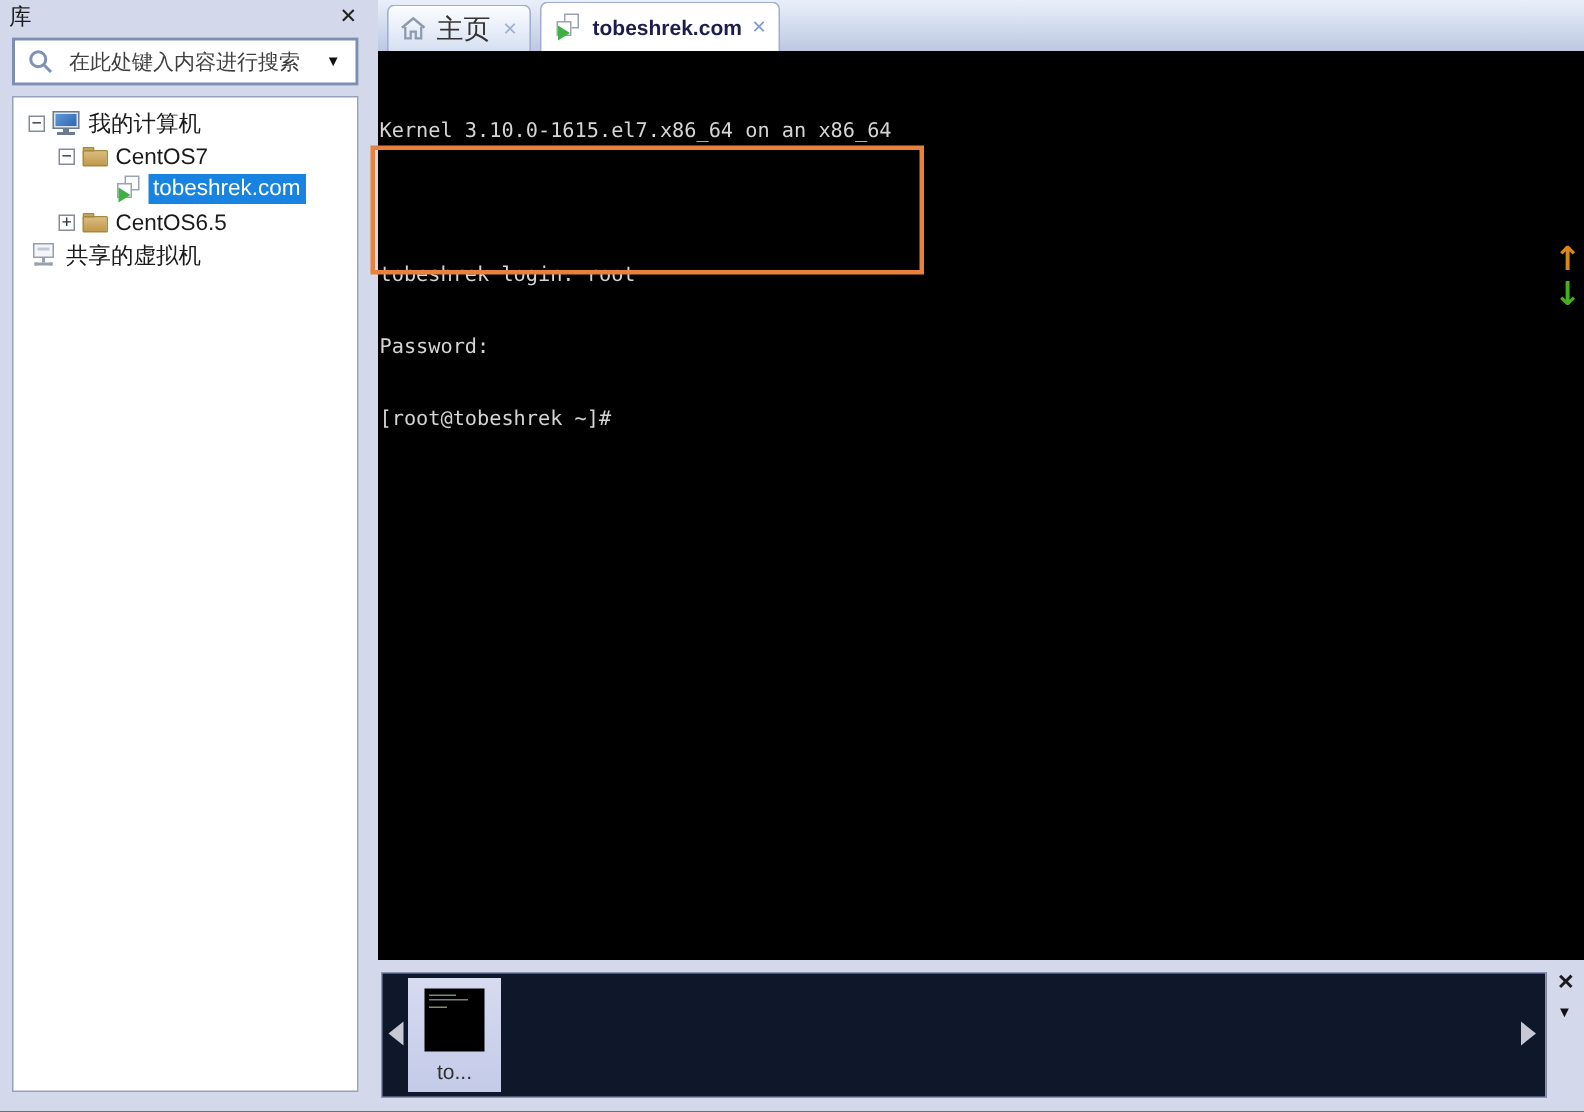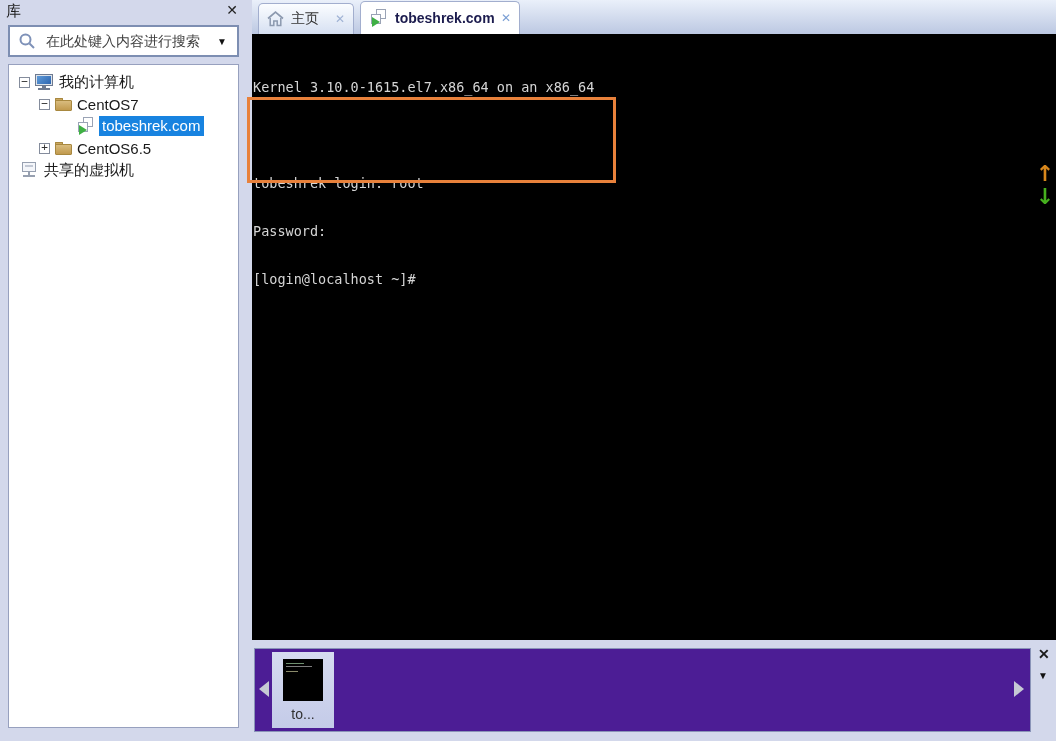--- a/index.html
+++ b/index.html
@@ -48,38 +48,38 @@
   .sh-screen { position:absolute; left:3px; top:1px; width:14px; height:10px; border:1px solid #97a0b0; background:#f4f6fa; }
   .sh-screen::after { content:""; position:absolute; left:2px; top:2px; width:8px; height:2px; background:#c2c8d4; }
   .sh-stand { position:absolute; left:9px; top:11px; width:2px; height:3px; background:#97a0b0; }
   .sh-base { position:absolute; left:4px; top:14px; width:12px; height:2px; border-top:2px solid #97a0b0; border-left:2px solid #97a0b0; border-right:2px solid #97a0b0; }
 
   
   .tabbar { position:absolute; left:252px; top:0; width:804px; height:34px; background:linear-gradient(#eaf0fa,#bcc8e2); }
   .tab { position:absolute; display:flex; align-items:center; border:1px solid #a2aece; border-bottom:none; border-radius:5px 5px 0 0; padding:0 8px; }
   .tab-home { left:6px; top:3px; width:96px; height:31px; background:linear-gradient(#fbfdff,#d6e0f2); }
   .tab-active { left:108px; top:1px; width:160px; height:33px; background:#fff; }
-  .tab-label { font-size:14px; color:#333; margin-left:7px; }
+  .tab-label { font-size:18px; color:#333; margin-left:7px; }
   .tab-active .tab-label { font-weight:bold; font-size:14px; color:#1c1c4e; }
   .tab-close { margin-left:auto; font-size:12px; color:#9fb2d4; }
   .tab-active .tab-close { color:#7b9fd4; }
 
   
   .terminal { position:absolute; left:252px; top:34px; width:804px; height:606px; background:#000; }
   .console { position:absolute; left:1px; top:13px; font-family:"DejaVu Sans Mono",monospace; font-size:13.5px; line-height:16px; color:#d5d5d5; white-space:pre; }
   .console-line { min-height:16px; }
 
   
   .hl-rect { position:absolute; left:247px; top:97px; width:369px; height:86px; border:3px solid #e8813b; z-index:5; pointer-events:none; }
   .arrow-note { position:absolute; left:1034px; width:22px; text-align:center; font-size:22px; font-weight:bold; z-index:5; font-family:"DejaVu Sans",sans-serif; }
   .arrow-up { top:161px; }
   .arrow-down { top:184px; }
 
   
-  .thumbbar { position:absolute; left:254px; top:648px; width:777px; height:84px; background:#4c1d95; border:1px solid #8a94b8; }
+  .thumbbar { position:absolute; left:254px; top:648px; width:777px; height:84px; background:#0f172a; border:1px solid #8a94b8; }
   .scroll-tri { position:absolute; top:32px; width:0; height:0; }
   .scroll-left { left:4px; border-top:8px solid transparent; border-bottom:8px solid transparent; border-right:10px solid #c6c9d4; }
   .scroll-right { right:6px; border-top:8px solid transparent; border-bottom:8px solid transparent; border-left:10px solid #c6c9d4; }
   .thumb-tile { position:absolute; left:17px; top:3px; width:62px; height:76px; background:linear-gradient(#d6dbf0,#c4cbe8); display:flex; flex-direction:column; align-items:center; }
   .thumb-mini { margin-top:7px; width:40px; height:42px; background:#000; position:relative; }
   .thumb-mini i { position:absolute; height:1px; background:#6f8f6f; }
   .thumb-mini .l1 { left:3px; top:4px; width:18px; }
   .thumb-mini .l2 { left:3px; top:7px; width:26px; background:#7d7d7d; }
   .thumb-mini .l3 { left:3px; top:12px; width:12px; background:#8a8a6a; }
   .thumb-label { margin-top:5px; font-size:14px; color:#303030; }
@@ -176,21 +176,21 @@
       <span class="tab-close">✕</span>
     </div>
   </div>
 
   <div class="terminal">
     <div class="console">
       <div class="console-line">Kernel 3.10.0-1615.el7.x86_64 on an x86_64</div>
       <div class="console-line"></div>
       <div class="console-line">tobeshrek login: root</div>
       <div class="console-line">Password:</div>
-      <div class="console-line">[login@localhost ~]#</div>
+      <div class="console-line">[root@tobeshrek ~]#</div>
     </div>
   </div>
 
   <div class="hl-rect"></div>
   <div class="arrow-note arrow-up" style="color:#d8871c">↑</div>
   <div class="arrow-note arrow-down" style="color:#46b01e">↓</div>
 
   <div class="thumbbar">
     <i class="scroll-tri scroll-left"></i>
     <div class="thumb-tile">

